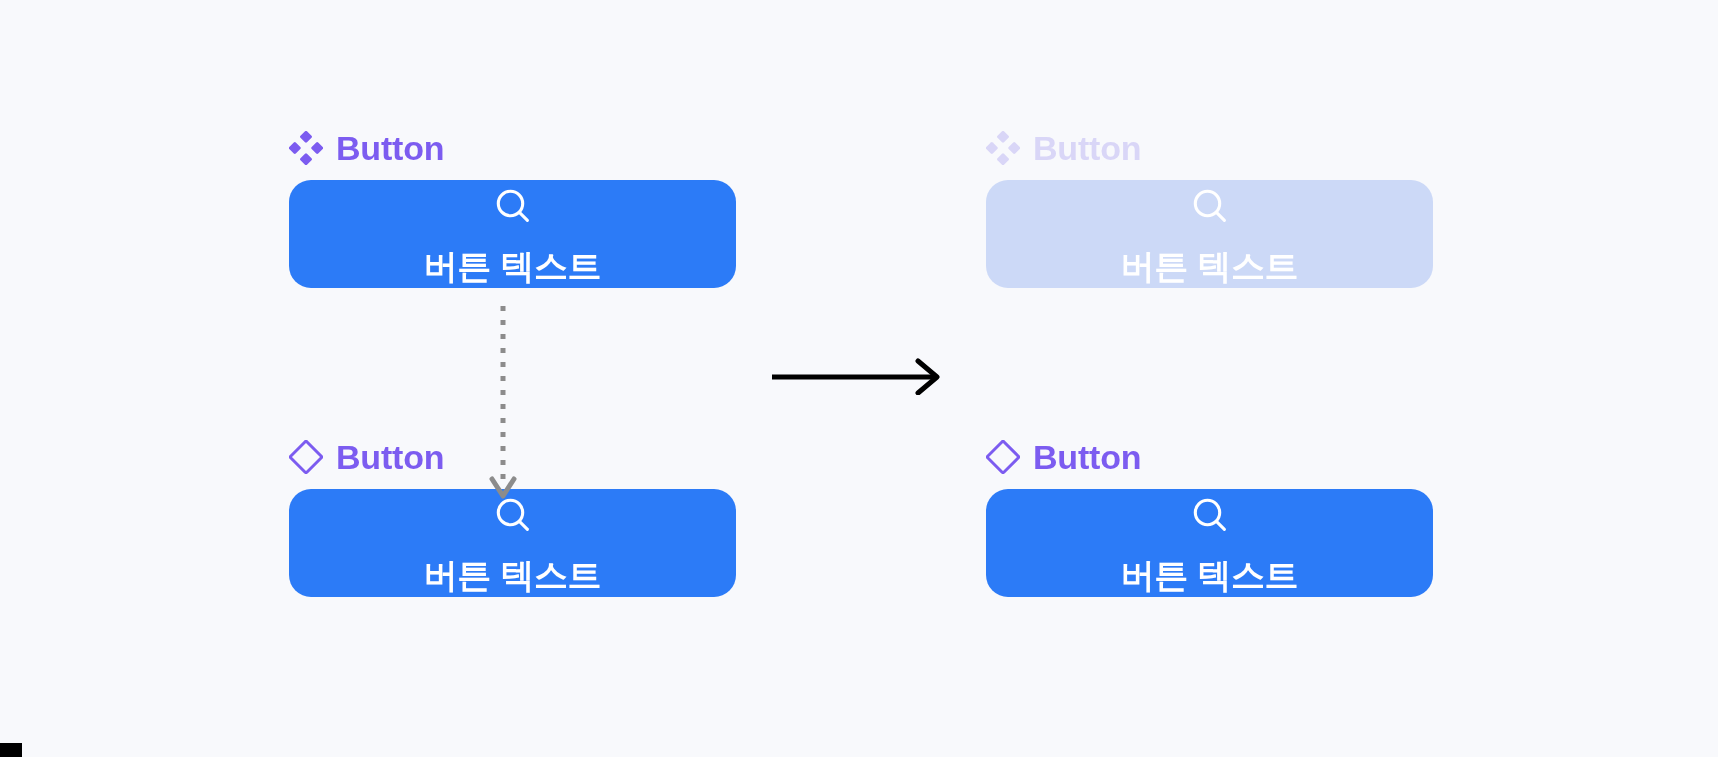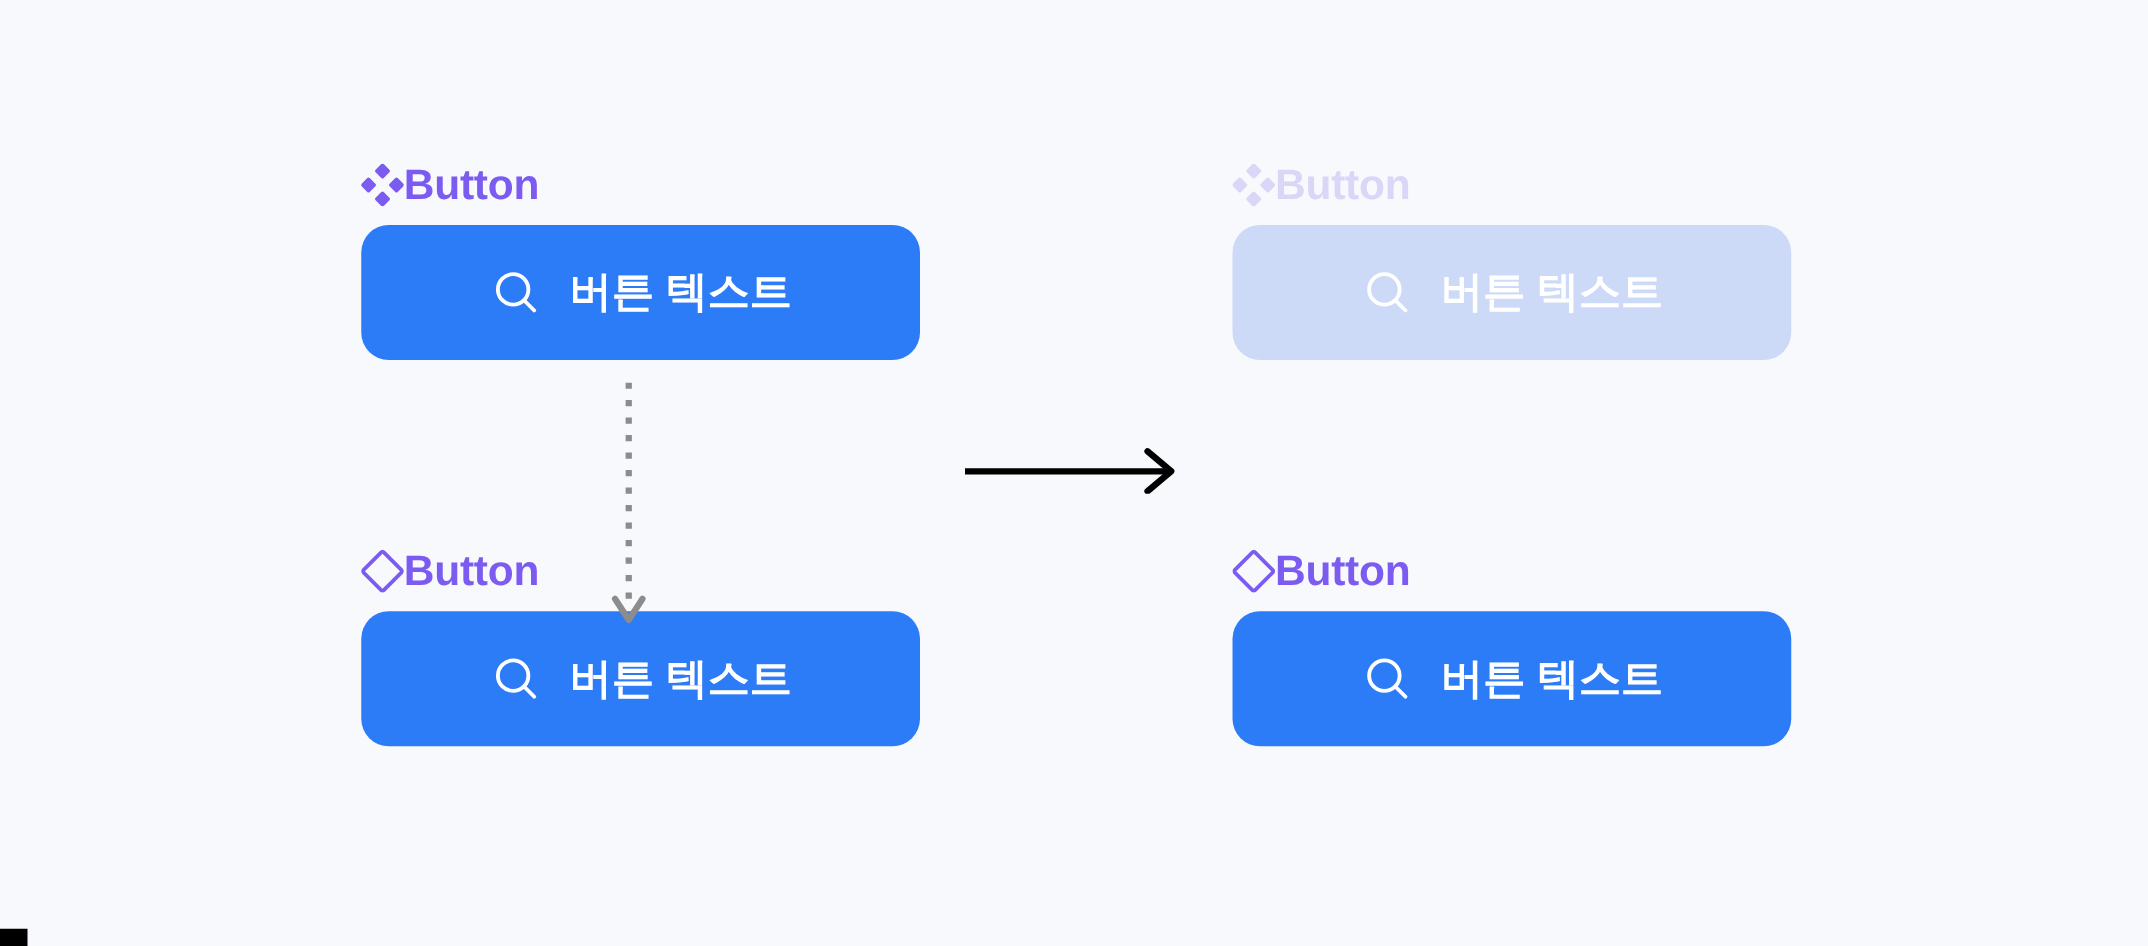--- a/index.html
+++ b/index.html
@@ -24,20 +24,21 @@
   }
 
   
   .group {
     position: absolute;
   }
 
   .comp-label {
     display: flex;
     align-items: center;
+    gap: 13px;
     height: 40px;
     margin-bottom: 12px;
     white-space: nowrap;
   }
 
   .comp-label .label-text {
     font-size: 34px;
     font-weight: bold;
     letter-spacing: -0.2px;
     line-height: 1;
@@ -59,20 +60,21 @@
     height: 108px;
     border: none;
     border-radius: 22px;
     display: flex;
     align-items: center;
     justify-content: center;
     gap: 22px;
     padding: 0;
     box-sizing: border-box;
     font-family: "Liberation Sans", sans-serif;
+    flex-direction: column;
   }
 
   .btn.primary {
     background: #2c7bf7;
     cursor: pointer;
   }
 
   .btn.is-disabled {
     background: #ccd9f7;
     cursor: default;

